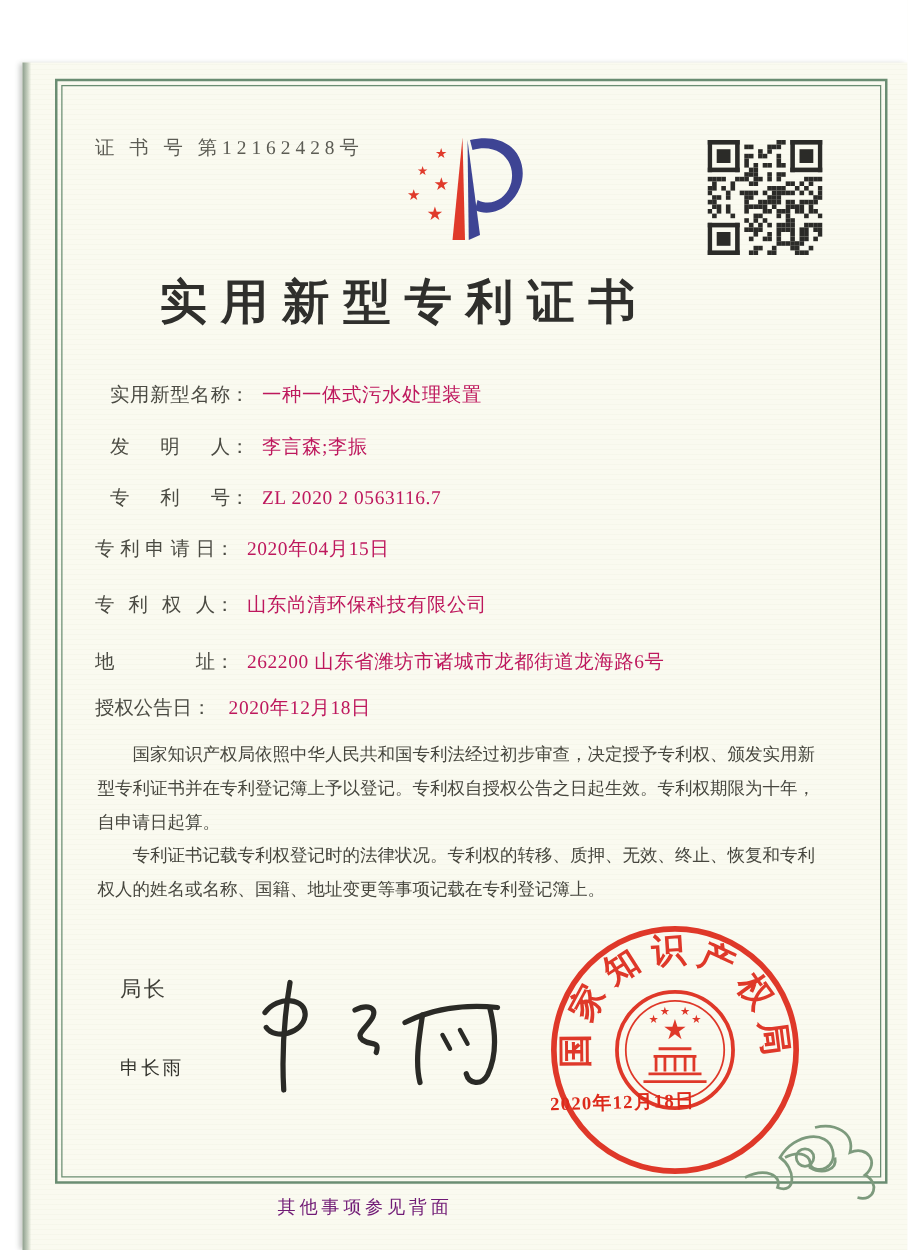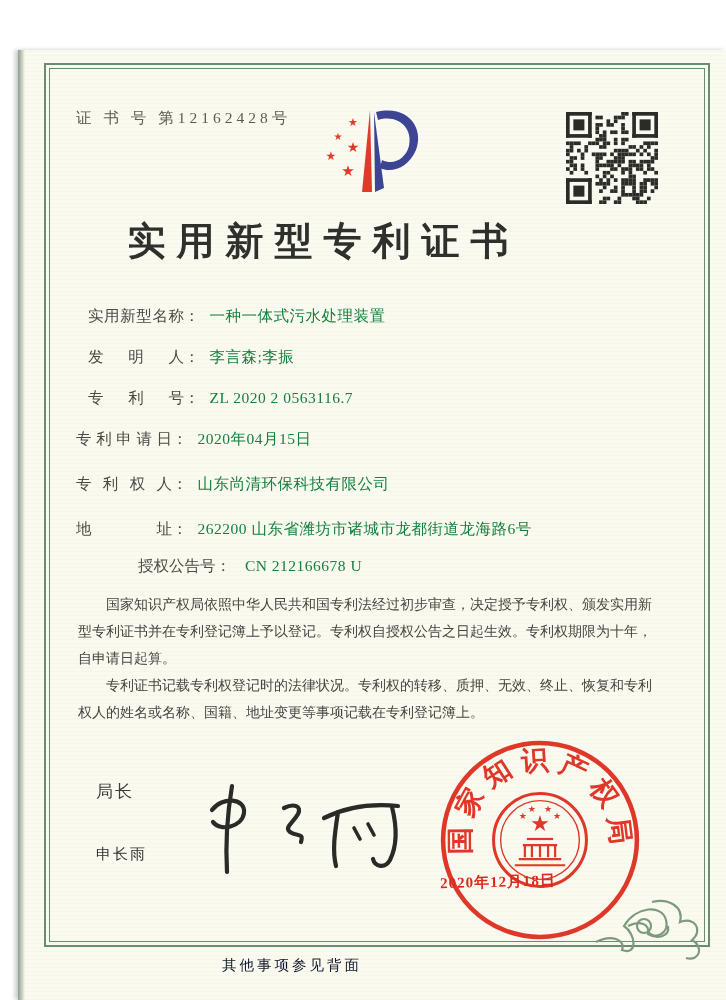--- a/index.html
+++ b/index.html
@@ -26,21 +26,21 @@
   .qr   { position:absolute; left:566px; top:112px; width:92px; height:92px; }
 
   .doc-title { position:absolute; left:0; top:216px; width:636px; text-align:center;
                font-size:38px; font-weight:bold; letter-spacing:11px; color:#2f2f2c;
                text-indent:11px; }
 
   .fields { position:absolute; left:76px; top:306px; width:580px; font-size:15.5px; color:#4b4b43; }
   .frow { display:flex; align-items:baseline; height:23px; }
   .flabel { display:inline-block; width:96px; text-align:justify; text-align-last:justify; }
   .fcolon { margin-right:10px; }
-  .fvalue { color:#15803d; letter-spacing:.5px;text-align:center; }
+  .fvalue { color:#be185d; letter-spacing:.5px;text-align:center; }
   .mb18 { margin-bottom:18px;margin-left:12px; } .mb22 { margin-bottom:22px; } .mb14 { margin-bottom:14px; }
   .grant-row { display:flex; }
   .grant-right { margin-left:62px; }
 
   .paras { position:absolute; left:78px; top:592px; width:574px; font-size:14px;
            line-height:1.92; color:#46463e; text-align:justify; }
   .paras p { text-indent:2em; }
 
   .officer-title { position:absolute; left:96px; top:780px; font-size:17px; color:#3d3d36; letter-spacing:2px; }
   .officer-name  { position:absolute; left:96px; top:845px; font-size:15px; color:#33332d; letter-spacing:2px; font-weight:normal; }
@@ -48,21 +48,21 @@
   .signature { position:absolute; left:196px; top:780px; width:225px; height:100px; }
 
   .seal { position:absolute; left:434px; top:734px; width:212px; height:212px; opacity:.93; }
   .seal-date { position:absolute; left:440px; top:872px; width:170px; font-size:15px; font-weight:bold;
                color:#dd2a1b; letter-spacing:1px; transform:rotate(-1.5deg);
                font-family:"Liberation Serif",serif; }
 
   .page-no { position:absolute; left:250px; top:918px; width:240px; text-align:center;
              font-size:14.5px; color:#4b4b43; letter-spacing:2px; }
   .footer-note { position:absolute; left:0; top:956px; width:584px; text-align:center;
-                 font-size:14.5px; color:#0f172a; letter-spacing:3px; }
+                 font-size:14.5px; color:#701a75; letter-spacing:3px; }
 
   .flourish { position:absolute; left:592px; top:896px; width:118px; height:100px; }
 </style>
 </head>
 <body>
 
 <div class="scan">
   <div class="paper"></div>
   <div class="binding"></div>
 
@@ -334,23 +334,23 @@
       <span class="flabel">专利权人</span>
         <span class="fcolon">：</span>
       <span class="fvalue">山东尚清环保科技有限公司</span>
     </div>
     <div class="frow mb14">
       <span class="flabel">地址</span>
         <span class="fcolon">：</span>
       <span class="fvalue">262200 山东省潍坊市诸城市龙都街道龙海路6号</span>
     </div>
     <div class="frow grant-row">
-      <span class="grant-right">
-        <span>授权公告号</span><span class="fcolon">：</span>
-        <span class="fvalue">CN 212166678 U</span>
+      <span>
+        <span>授权公告日</span><span class="fcolon">：</span>
+        <span class="fvalue">2020年12月18日</span>
       </span>
     </div>
   </div>
 
   <div class="paras">
     <p>国家知识产权局依照中华人民共和国专利法经过初步审查，决定授予专利权、颁发实用新型专利证书并在专利登记簿上予以登记。专利权自授权公告之日起生效。专利权期限为十年，自申请日起算。</p>
     <p>专利证书记载专利权登记时的法律状况。专利权的转移、质押、无效、终止、恢复和专利权人的姓名或名称、国籍、地址变更等事项记载在专利登记簿上。</p>
   </div>
 
   <div class="officer-title">局长</div>

